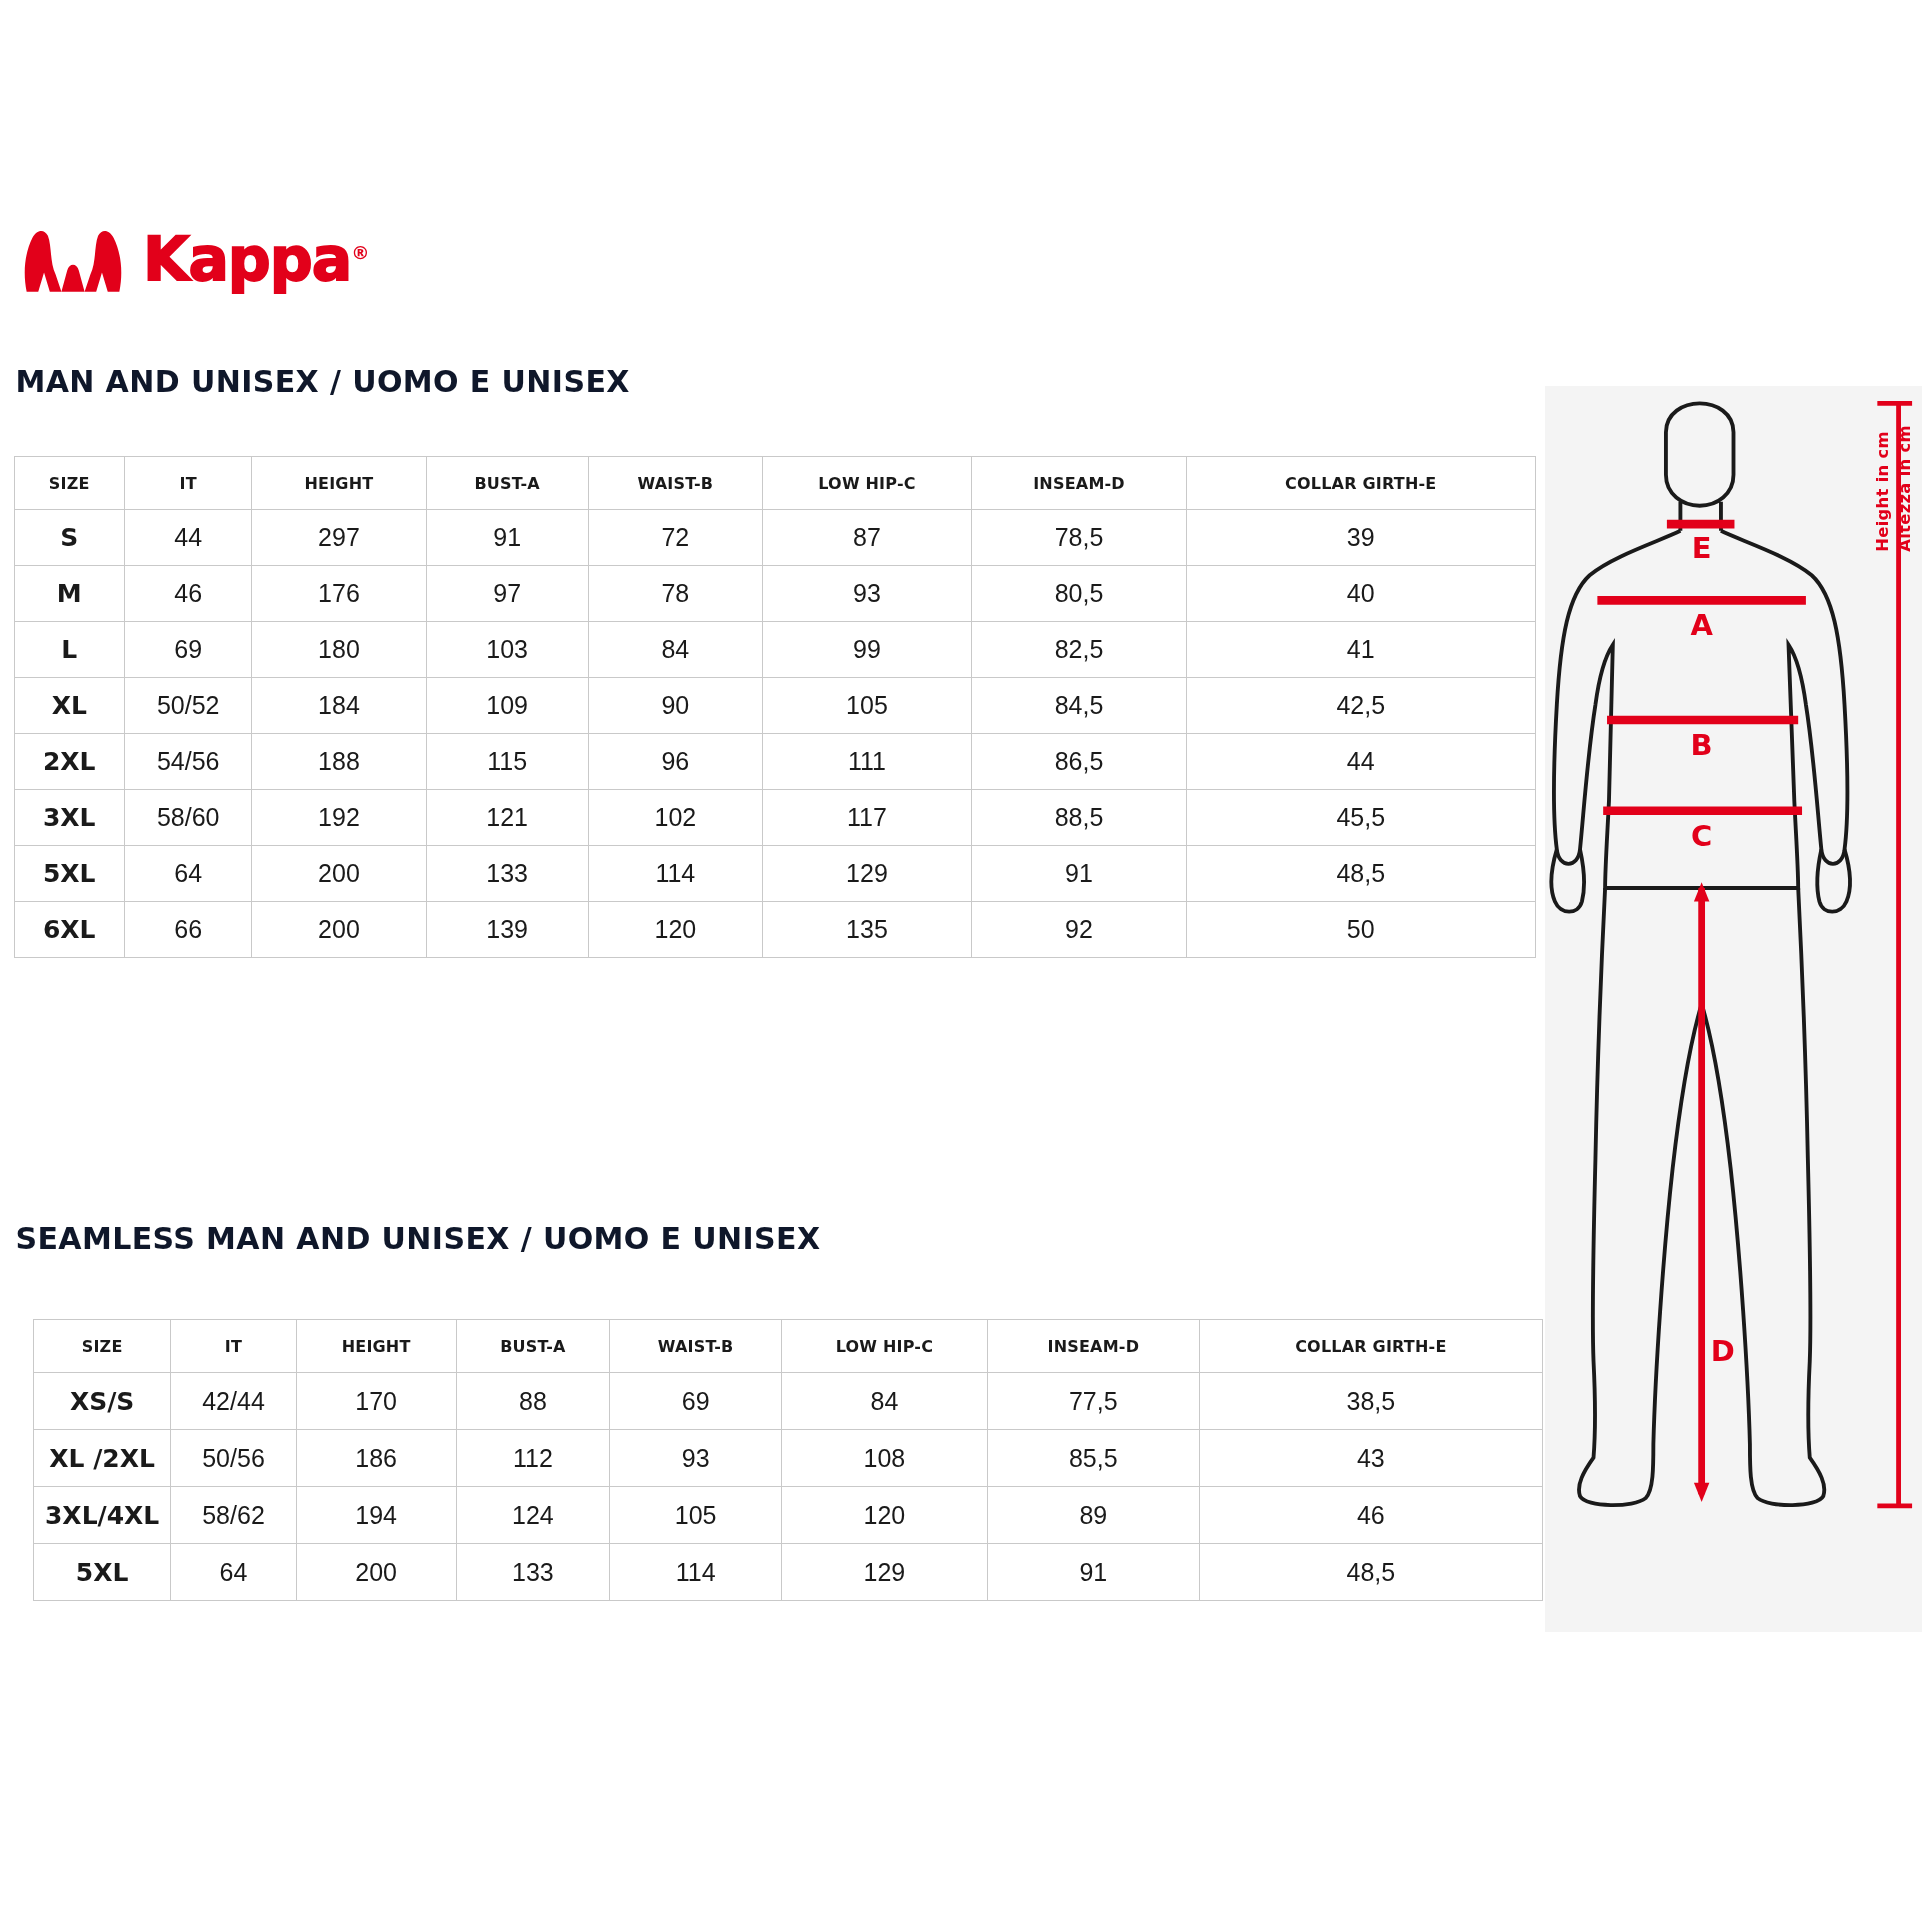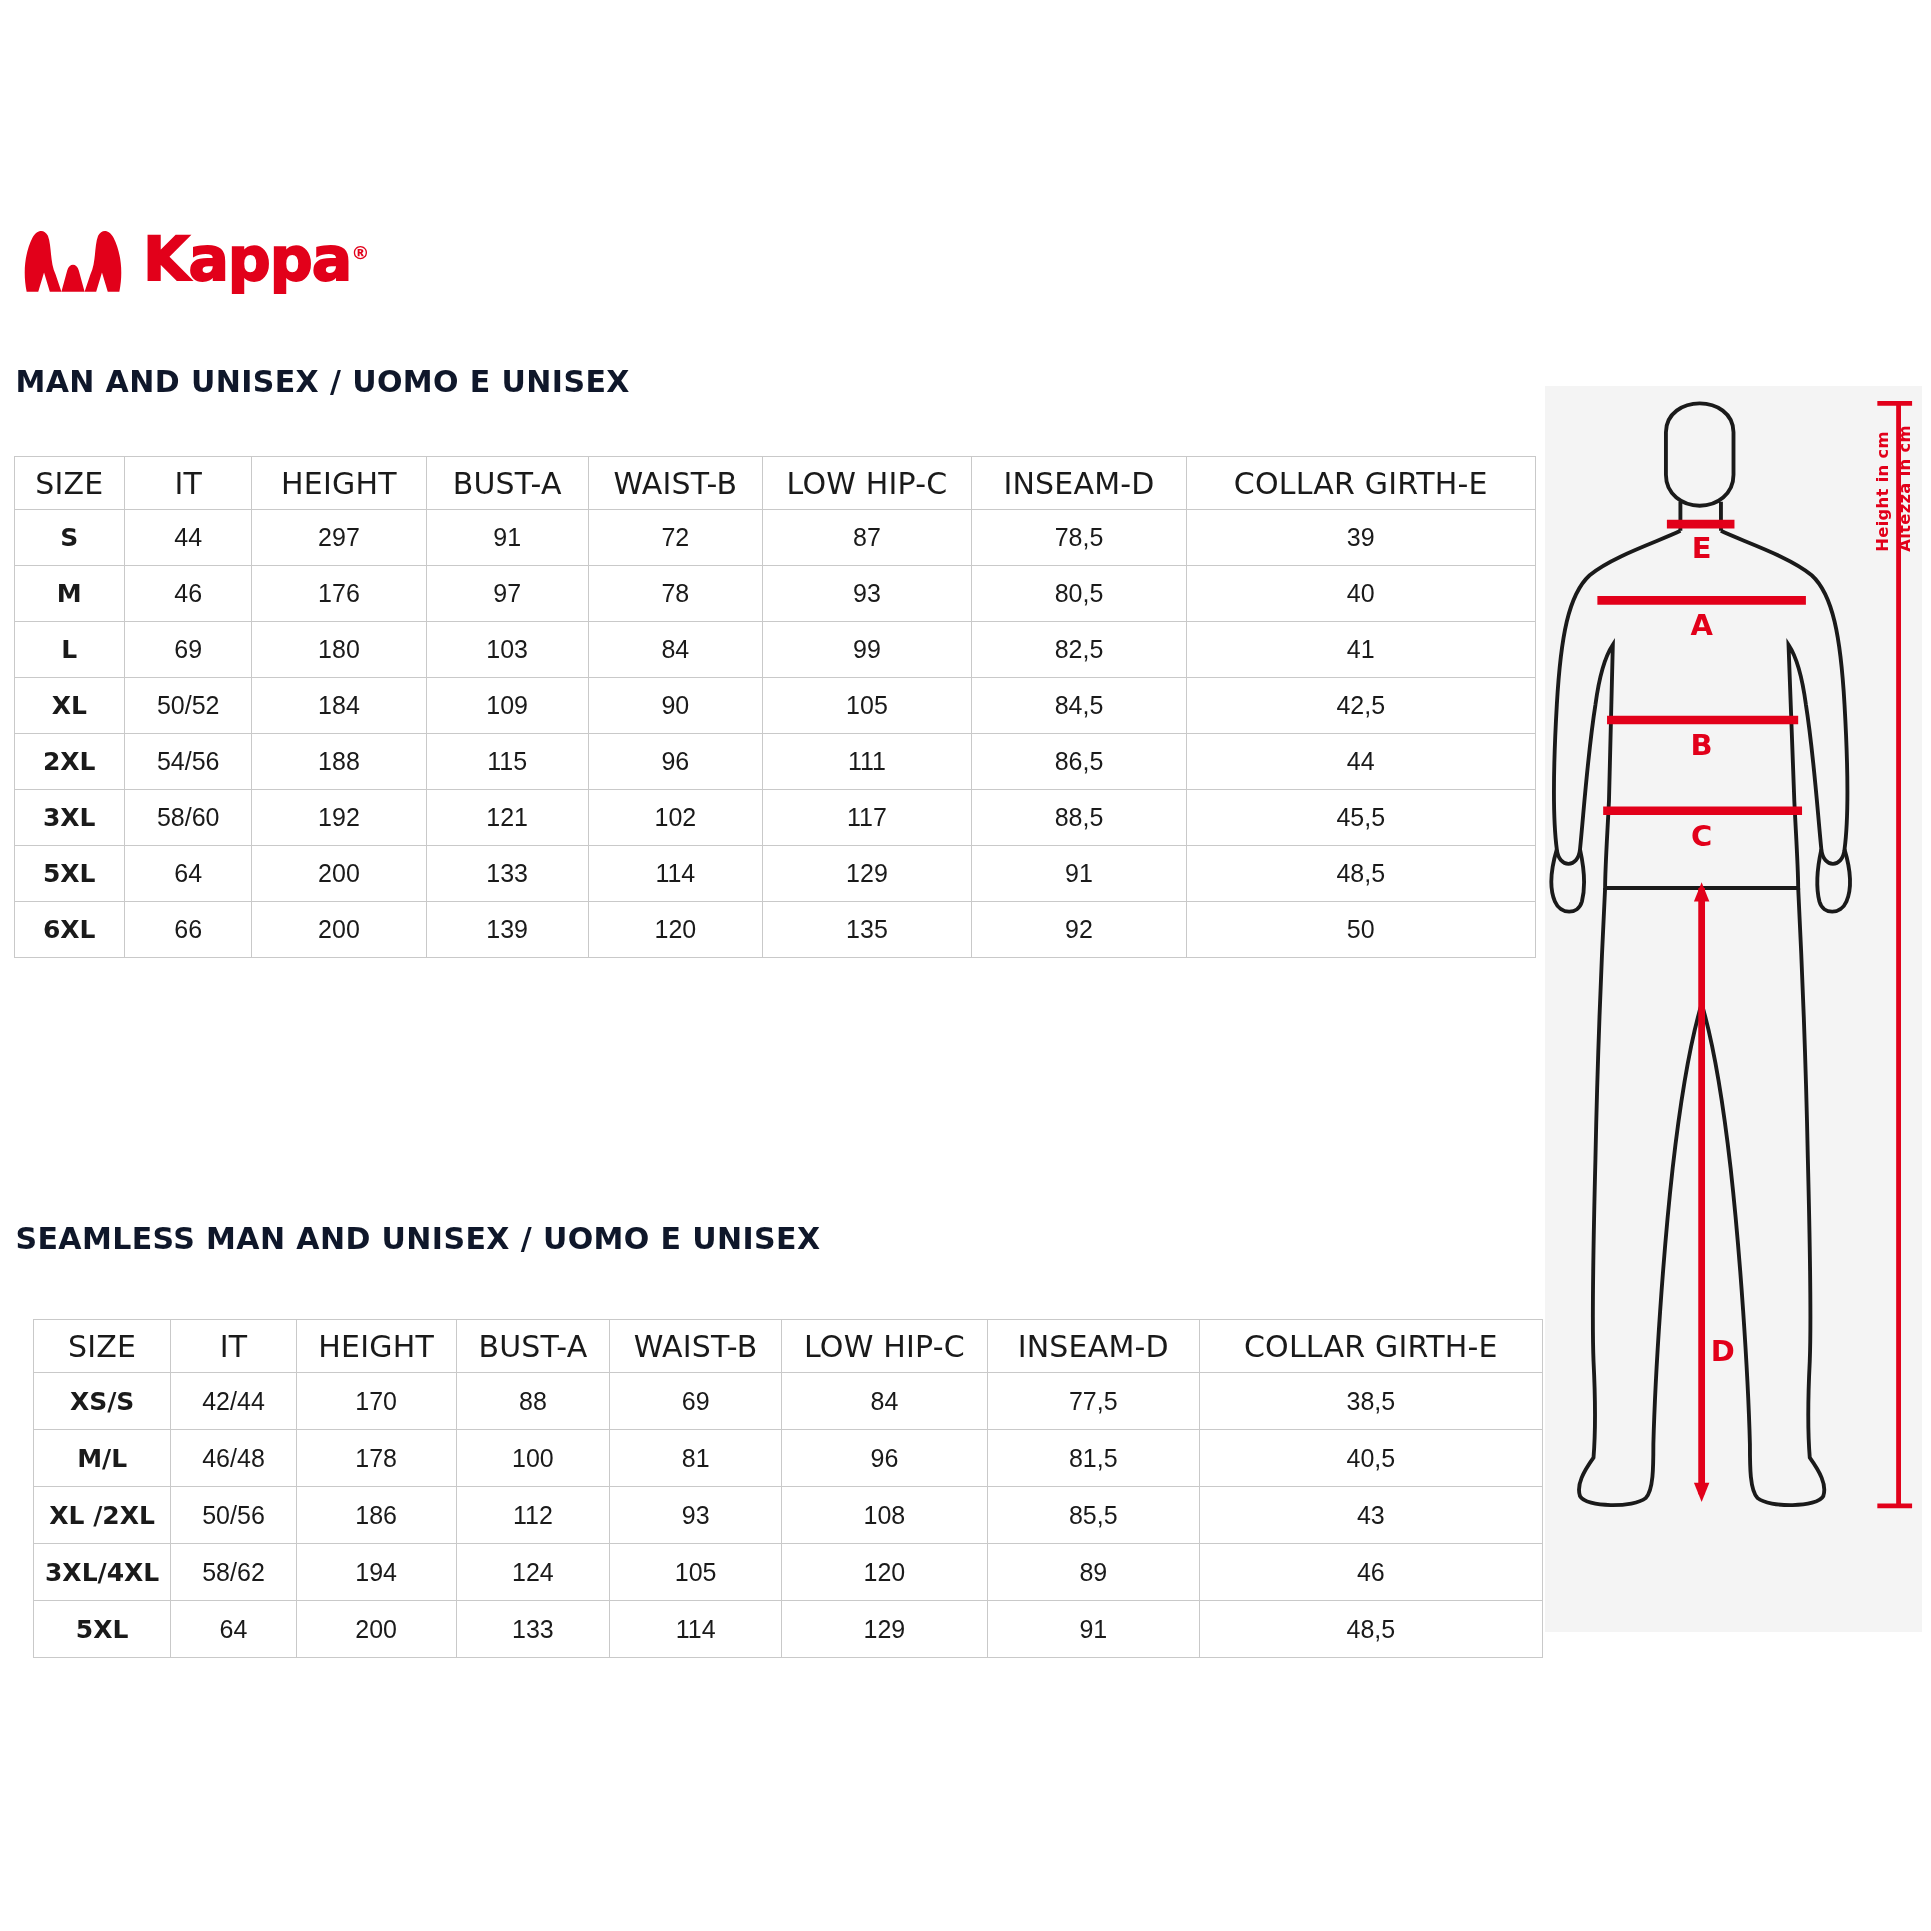--- a/index.html
+++ b/index.html
@@ -86,22 +86,22 @@
     border: 1px solid #c9c9c9;
     text-align: center;
     vertical-align: middle;
     font-size: 25px;
     color: #1a1a1a;
     font-weight: normal;
     padding: 0;
   }
   table th {
     font-family: "DejaVu Sans", sans-serif;
-    font-weight: normal;
-    font-size: 30px;
+    font-weight: bold;
+    font-size: 16px;
     letter-spacing: 0.2px;
     text-align: center;
   }
   table td.size-cell {
     font-family: "DejaVu Sans", sans-serif;
     font-weight: bold;
     font-size: 25px;
   }
 
   
@@ -322,30 +322,20 @@
         <td class="size-cell">XS/S</td>
         <td>42/44</td>
         <td>170</td>
         <td>88</td>
         <td>69</td>
         <td>84</td>
         <td>77,5</td>
         <td>38,5</td>
       </tr>
       <tr>
-        <td class="size-cell">M/L</td>
-        <td>46/48</td>
-        <td>178</td>
-        <td>100</td>
-        <td>81</td>
-        <td>96</td>
-        <td>81,5</td>
-        <td>40,5</td>
-      </tr>
-      <tr>
         <td class="size-cell">XL /2XL</td>
         <td>50/56</td>
         <td>186</td>
         <td>112</td>
         <td>93</td>
         <td>108</td>
         <td>85,5</td>
         <td>43</td>
       </tr>
       <tr>

